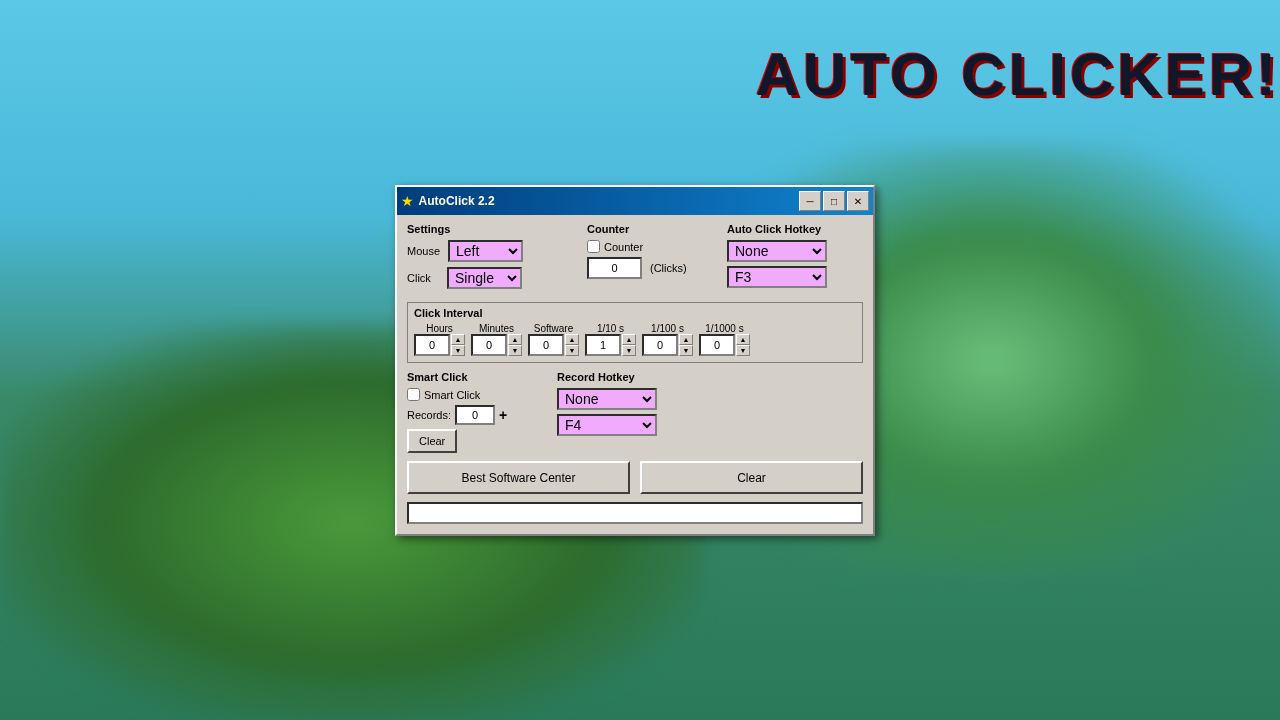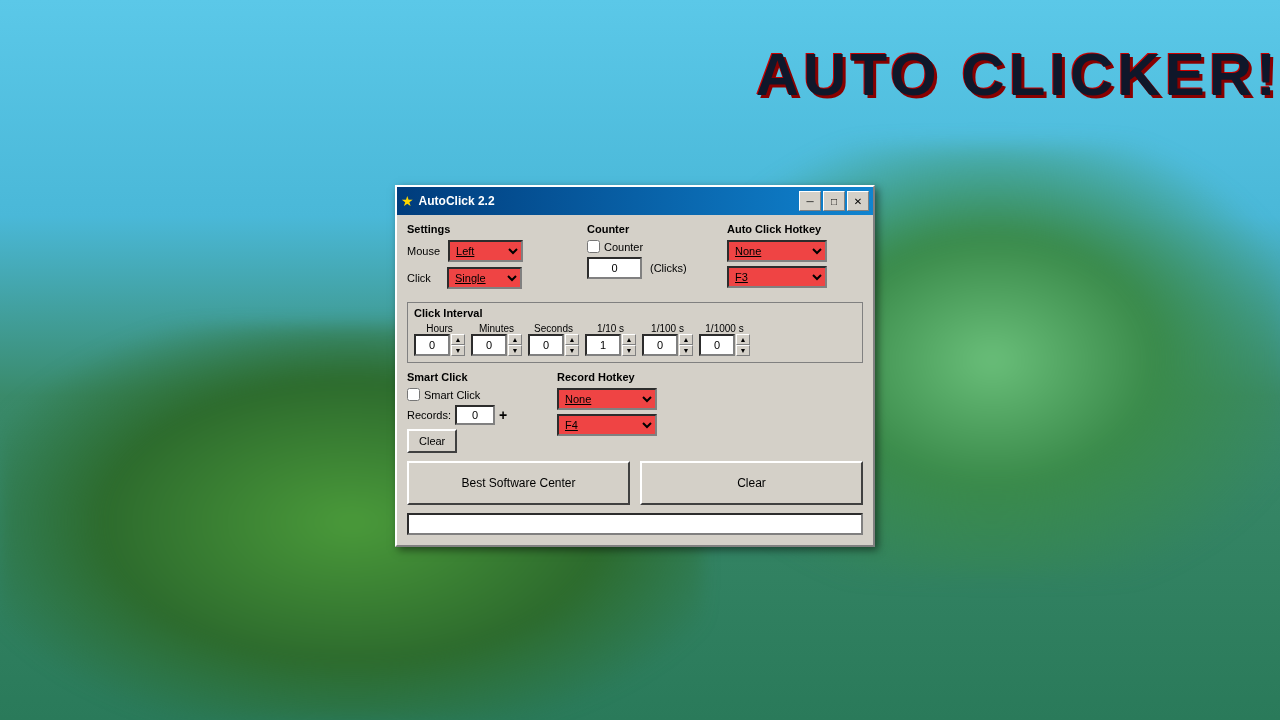--- a/index.html
+++ b/index.html
@@ -167,28 +167,27 @@
       gap: 8px;
     }
 
     .field-label {
       font-size: 11px;
       color: #000;
       min-width: 32px;
     }
 
     select.win-select {
-      background: #ef4444;
+      background: #f0abfc;
       border: 2px inset #808080;
-      font-size: 11px;
+      font-size: 14px;
       height: 22px;
       padding: 0 2px;
       cursor: pointer;
       appearance: auto;
-      text-decoration: underline;
     }
 
     select.win-select.medium { width: 75px; }
     select.win-select.large { width: 100px; }
 
     
     .checkbox-row {
       display: flex;
       align-items: center;
       gap: 4px;
@@ -365,21 +364,21 @@
       flex: 1;
       background: #d4d0c8;
       border: 2px solid #808080;
       border-top: 2px solid #ffffff;
       border-left: 2px solid #ffffff;
       border-right: 2px solid #404040;
       border-bottom: 2px solid #404040;
       font-size: 12px;
       padding: 6px 10px;
       cursor: pointer;
-      height: 44px;
+      height: 33px;
       text-align: center;
     }
 
     
     .bottom-bar {
       margin-top: 8px;
       background: white;
       border: 2px inset #808080;
       height: 22px;
       width: 100%;
@@ -481,21 +480,21 @@
           <div class="spinner-group">
             <input type="text" class="spinner-input" value="0" style="">
             <div class="spinner-btns">
               <button class="spinner-btn">▲</button>
               <button class="spinner-btn">▼</button>
             </div>
           </div>
         </div>
 
         <div class="interval-col">
-          <span class="interval-col-label">Seconds</span>
+          <span class="interval-col-label">Software</span>
           <div class="spinner-group">
             <input type="text" class="spinner-input" value="0" style="">
             <div class="spinner-btns">
               <button class="spinner-btn">▲</button>
               <button class="spinner-btn">▼</button>
             </div>
           </div>
         </div>
 
         <div class="interval-col">

